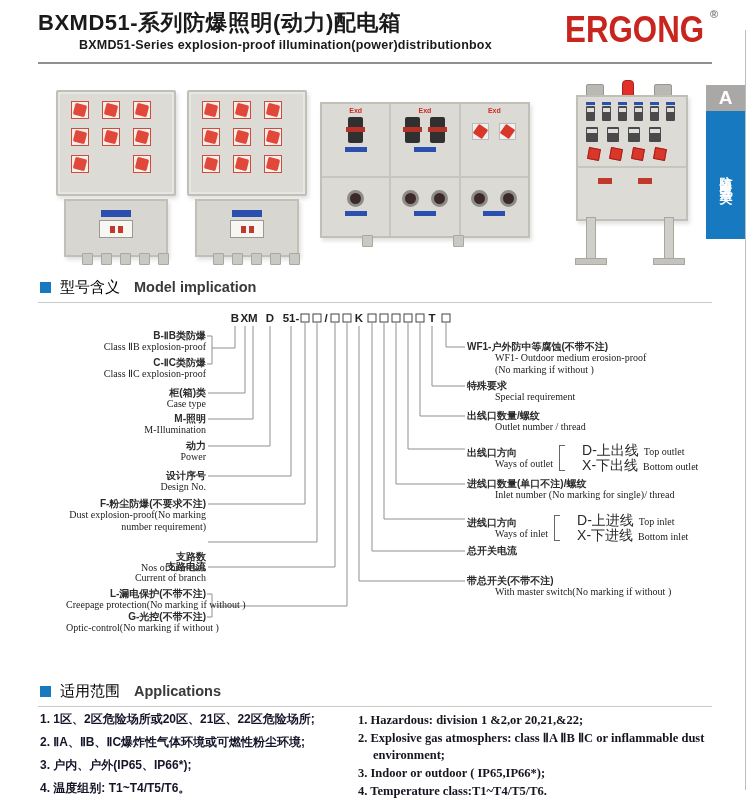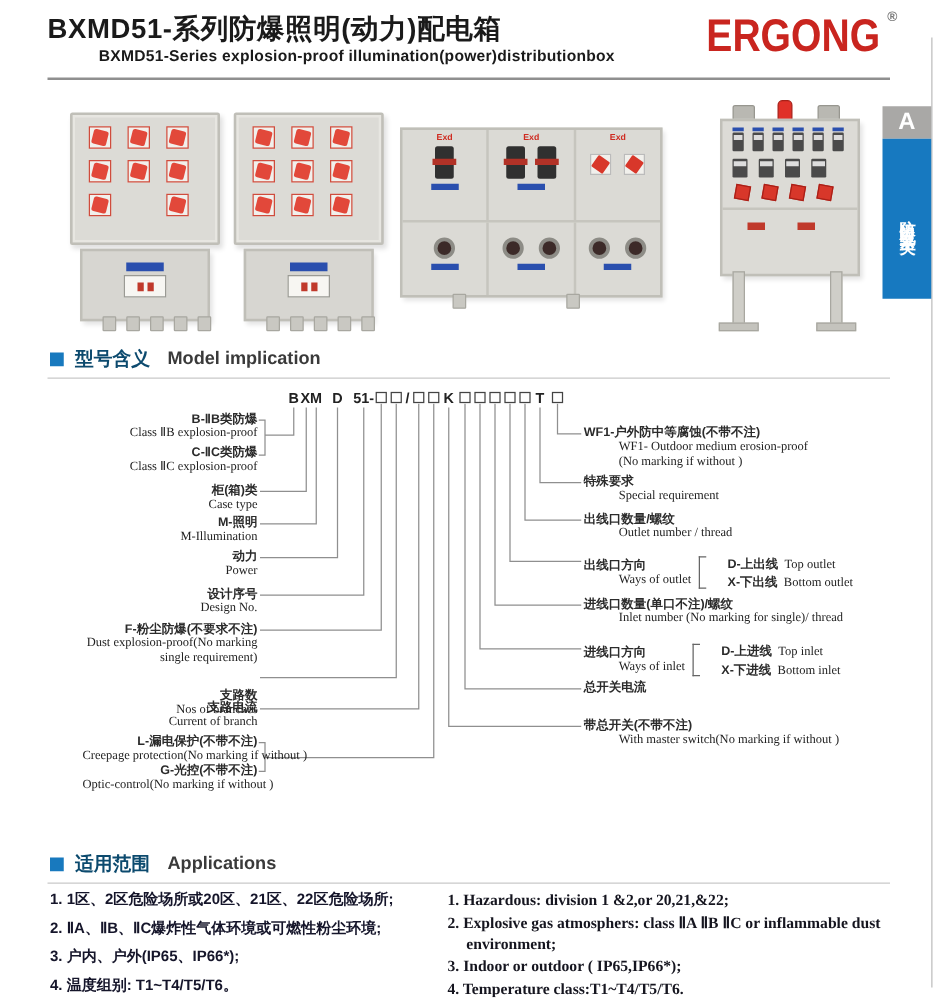--- a/index.html
+++ b/index.html
@@ -19,21 +19,21 @@
   .edge-line{position:absolute;left:745px;top:30px;width:1px;height:760px;background:#bdbdbd;}
   .tab-a{position:absolute;left:706px;top:85px;width:39px;height:26px;background:#a9a8a6;
          color:#fff;font-weight:800;font-size:19px;display:flex;align-items:center;justify-content:center;}
   .tab-cat{position:absolute;left:706px;top:111px;width:39px;height:128px;background:#1779c0;color:#fff;
          display:flex;align-items:center;justify-content:center;}
   .tab-cat span{writing-mode:vertical-rl;text-orientation:upright;font-size:13px;font-weight:700;letter-spacing:4px;}
 
   
   .sec{position:absolute;left:38px;width:674px;height:26px;}
   .sec .sq{position:absolute;left:2px;top:4px;width:11px;height:11px;background:#1879be;}
-  .sec .zh{position:absolute;left:22px;top:0px;font-size:15px;font-weight:700;color:#0c4a6e;}
+  .sec .zh{position:absolute;left:22px;top:0px;font-size:15px;font-weight:400;color:#000000;}
   .sec .en{position:absolute;top:1px;font-size:14.5px;font-weight:700;color:#3a3a3a;}
   .sec .rule{position:absolute;left:0;top:24px;width:674px;height:1px;background:#c9c9c9;}
 
   
   .products{position:absolute;left:38px;top:80px;width:674px;height:196px;}
   .wbox{position:absolute;width:120px;}
   .panel{height:102px;background:#dcdbd6;border:2px solid #c0bfb8;border-radius:2px;
          box-shadow:2px 3px 4px rgba(0,0,0,.12), inset 0 0 0 2px #e7e6e1;position:relative;}
   .grid3{display:grid;grid-template-columns:repeat(3,18px);grid-auto-rows:18px;gap:9px 13px;padding:9px 0 0 13px;}
   .rsw{background:#f1f0ec;border:1px solid #cf4c3d;position:relative;}
@@ -88,21 +88,21 @@
   
   .diagram{position:absolute;left:38px;top:310px;width:674px;height:338px;}
   .diagram svg{position:absolute;left:0;top:0;}
   .dl{position:absolute;left:0;width:168px;text-align:right;}
   .dr{position:absolute;left:429px;width:260px;text-align:left;}
   .dl .zh,.dr .zh{font-size:10px;font-weight:700;color:#2b2b2b;line-height:11px;white-space:nowrap;}
   .dl .en,.dr .en{font-size:10px;font-family:"Liberation Serif",serif;color:#222;line-height:12px;white-space:nowrap;margin-left:28px;}
   .optwrap{display:flex;align-items:center;}
   .bracket{width:5px;align-self:stretch;border-left:1px solid #666;border-top:1px solid #666;border-bottom:1px solid #666;margin:2px 4px 2px 6px;}
   .opts .opt{white-space:nowrap;line-height:13px;}
-  .opts .ozh{font-size:10px;font-weight:700;color:#2b2b2b;padding-left:13px;}
+  .opts .ozh{font-size:14px;font-weight:400;color:#2b2b2b;padding-left:13px;}
   .opts .oen{font-size:10px;font-family:"Liberation Serif",serif;color:#222;margin-left:5px;}
 
   
   .apps-zh{position:absolute;left:40px;top:712px;width:312px;}
   .apps-zh div{font-size:12px;font-weight:700;color:#15152a;line-height:14px;margin-bottom:9px;white-space:nowrap;}
   .apps-en{position:absolute;left:358px;top:712px;width:372px;}
   .apps-en div{font-size:12.5px;font-weight:700;font-family:"Liberation Serif",serif;color:#15151f;
                line-height:17px;margin-bottom:1px;text-indent:-15px;padding-left:15px;}
 </style>
 </head>
@@ -359,21 +359,21 @@
         <div class="zh">动力</div>
         <div class="en">Power</div>
       </div>
     <div class="dl" style="top:160px;">
         <div class="zh">设计序号</div>
         <div class="en">Design No.</div>
       </div>
     <div class="dl" style="top:188px;">
         <div class="zh">F-粉尘防爆(不要求不注)</div>
         <div class="en">Dust explosion-proof(No marking</div>
-        <div class="en">single requirement)</div>
+        <div class="en">number requirement)</div>
       </div>
     <div class="dl" style="top:241px;">
         <div class="zh">支路数</div>
         <div class="en">Nos of branches</div>
       </div>
     <div class="dl" style="top:251px;">
         <div class="zh">支路电流</div>
         <div class="en">Current of branch</div>
       </div>
     <div class="dl" style="top:278px;">

